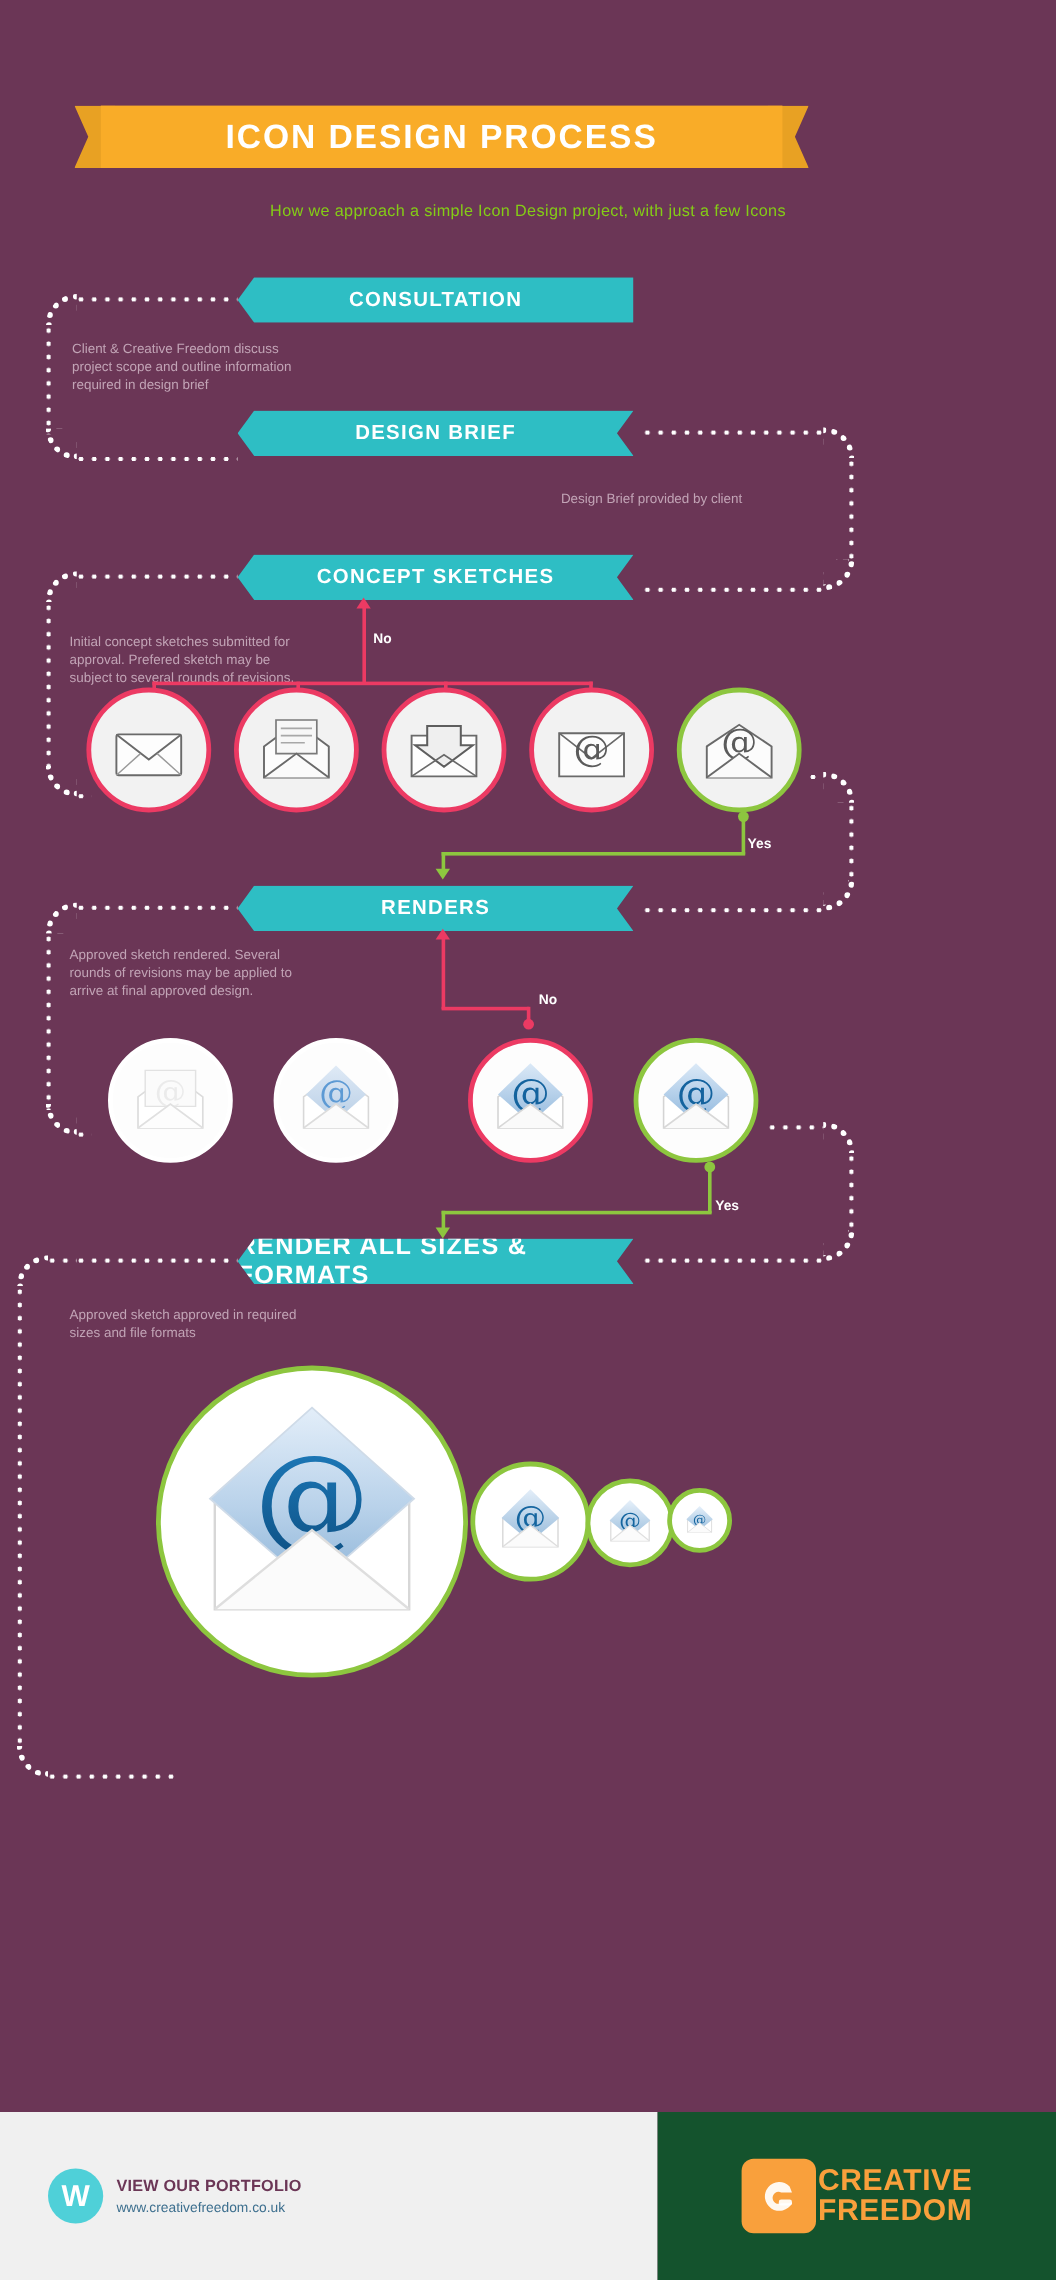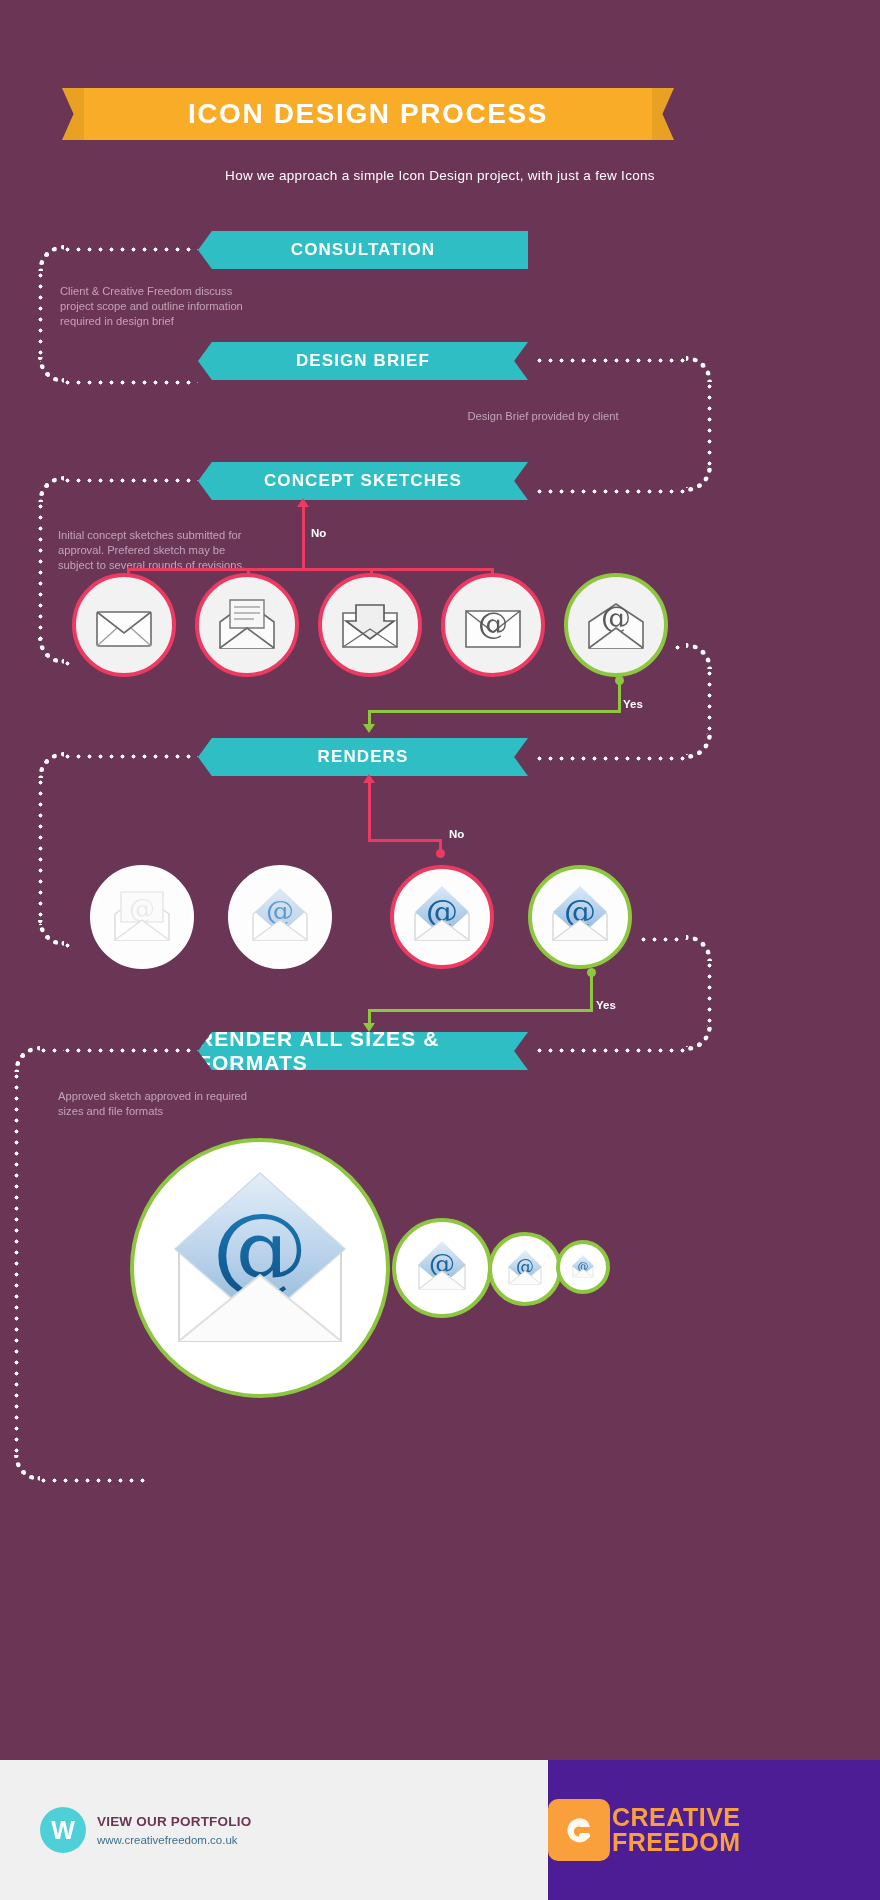--- a/index.html
+++ b/index.html
@@ -25,21 +25,21 @@
   .ribbon-tail-r::after { right:26px; border-width:0 10px 9px 0; border-color:transparent #b57c1b transparent transparent; }
   .ribbon-main {
     position:absolute; left:22px; top:0; right:22px; height:52px;
     background:#f9ac28; display:flex; align-items:center; justify-content:center;
   }
   .ribbon-main span {
     color:#ffffff; font-size:28px; font-weight:bold; letter-spacing:1.6px;
   }
   .subtitle {
     position:absolute; left:0; right:0; top:168px; text-align:center;
-    color:#ffffff; font-size:13.5px; letter-spacing:.3px;
+    color:#84cc16; font-size:13.5px; letter-spacing:.3px;
   }
 
   
   .banner {
     position:absolute; height:38px; background:#2ebec4;
     display:flex; align-items:center; justify-content:center;
   }
   .banner span { color:#fff; font-size:17px; font-weight:bold; letter-spacing:1.1px; }
   .chev-both { clip-path:polygon(4.2% 0,100% 0,95.8% 50%,100% 100%,4.2% 100%,0 50%); }
   .chev-left { clip-path:polygon(4.2% 0,100% 0,100% 100%,4.2% 100%,0 50%); }
@@ -96,21 +96,21 @@
   .ring-none { border:4px solid #ffffff; }
   .sketch-circle { width:104px; height:104px; background:#f2f2f2; }
   .render-circle { width:104px; height:104px; background:#fdfdfd; }
 
   
   .footer { position:absolute; left:0; bottom:0; width:880px; height:140px; display:flex; }
   .footer-left {
     width:548px; background:#f0f0f0; display:flex; align-items:center; padding-left:26px; gap:16px;
   }
   .footer-right {
-    flex:1; background:#4c1d95; display:flex; align-items:center; gap:2px;
+    flex:1; background:#14532d; display:flex; align-items:center; justify-content:center; gap:2px;
   }
   .contact { display:flex; align-items:center; gap:11px; }
   .contact-texts { display:flex; flex-direction:column; gap:5px; }
   .contact-title { color:#6b3656; font-size:13.5px; font-weight:bold; letter-spacing:.2px; }
   .contact-sub { color:#3d6f8e; font-size:11.5px; }
   .badge {
     width:46px; height:46px; border-radius:50%; background:#4fd0d8;
     display:flex; align-items:center; justify-content:center; position:relative;
   }
   .badge .letter { color:#fff; font-size:25px; font-weight:bold; }
@@ -235,20 +235,21 @@
 
   <div class="banner chev-both" style="left:198px; top:738px; width:330px;">
     <span>RENDERS</span>
   </div>
   <div class="dots-h" style="left:62px; top:754px; width:136px;"></div>
   <div class="corner c-tl" style="left:38px; top:752px;"></div>
   <div class="dots-v" style="left:38px; top:777px; height:148px;"></div>
   <div class="corner c-bl" style="left:38px; top:920px;"></div>
   <div class="dots-h" style="left:62px; top:943px; width:14px;"></div>
 
+  <div class="desc" style="left:58px; top:789px; width:194px;">Approved sketch rendered. Several rounds of revisions may be applied to arrive at final approved design.</div>
 
   <div class="line-pink" style="left:368px; top:781px; width:3px; height:60px;"></div>
   <div class="arrow-up-pink" style="left:363px; top:774px;"></div>
   <div class="line-pink" style="left:368px; top:839px; width:73px; height:3px;"></div>
   <div class="line-pink" style="left:439px; top:839px; width:3px; height:14px;"></div>
   <div class="dot-node dot-pink" style="left:436px; top:849px;"></div>
   <div class="flow-label" style="left:449px; top:828px;">No</div>
 
   <div class="circle render-circle ring-none" style="left:90px; top:865px;">
     <svg width="78" height="78" viewBox="0 0 78 78">

